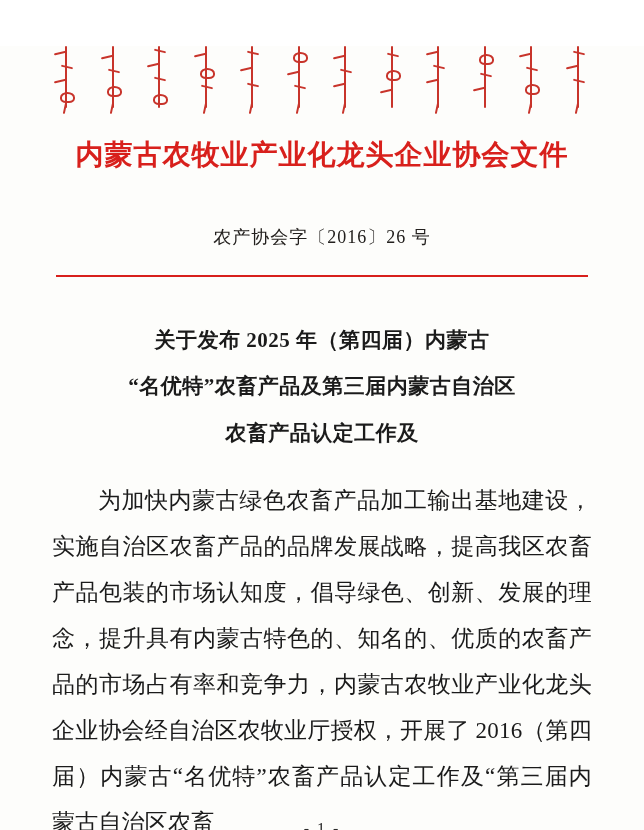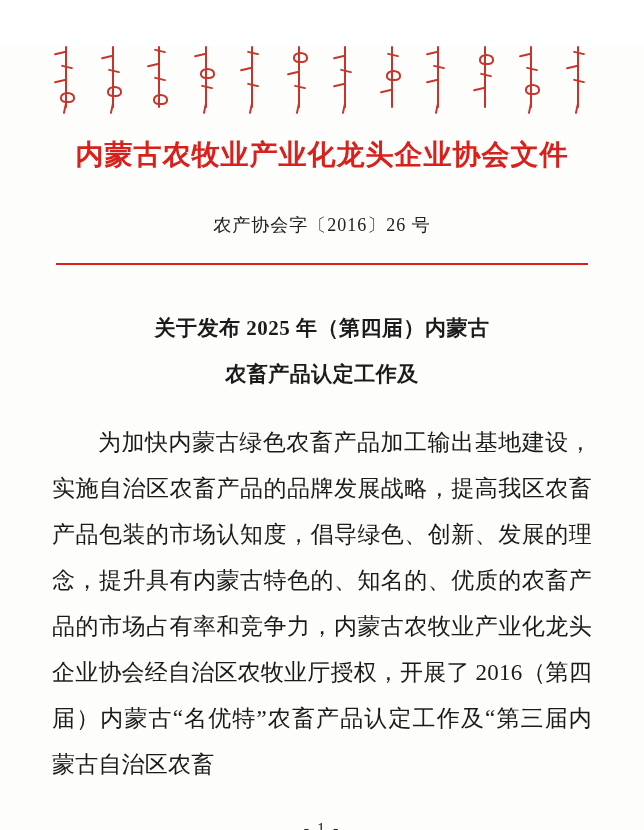--- a/index.html
+++ b/index.html
@@ -92,21 +92,21 @@
     font-weight: bold;
     font-size: 28px;
     letter-spacing: 1px;
     line-height: 1.1;
     white-space: nowrap;
   }
 
   
   .doc-number {
     text-align: center;
-    margin-top: 42px;
+    margin-top: 54px;
     font-size: 18px;
     color: #23201e;
     letter-spacing: 1px;
   }
 
   
   .red-rule {
     margin: 26px 4px 0 4px;
     height: 2.5px;
     background: #d8201c;
@@ -247,20 +247,21 @@
   <div class="masthead">
     <div class="masthead-title">内蒙古农牧业产业化龙头企业协会文件</div>
   </div>
 
   <div class="doc-number">农产协会字〔2016〕26 号</div>
 
   <div class="red-rule"></div>
 
   <div class="doc-title">
     <span class="line">关于发布 2025 年（第四届）内蒙古</span>
+    <span class="line">“名优特”农畜产品及第三届内蒙古自治区</span>
     <span class="line">农畜产品认定工作及</span>
   </div>
 
   <div class="body-text">
     <p>为加快内蒙古绿色农畜产品加工输出基地建设，实施自治区农畜产品的品牌发展战略，提高我区农畜产品包装的市场认知度，倡导绿色、创新、发展的理念，提升具有内蒙古特色的、知名的、优质的农畜产品的市场占有率和竞争力，内蒙古农牧业产业化龙头企业协会经自治区农牧业厅授权，开展了 2016（第四届）内蒙古“名优特”农畜产品认定工作及“第三届内蒙古自治区农畜</p>
   </div>
 
   <div class="page-number">- 1 -</div>
 
 </div>

